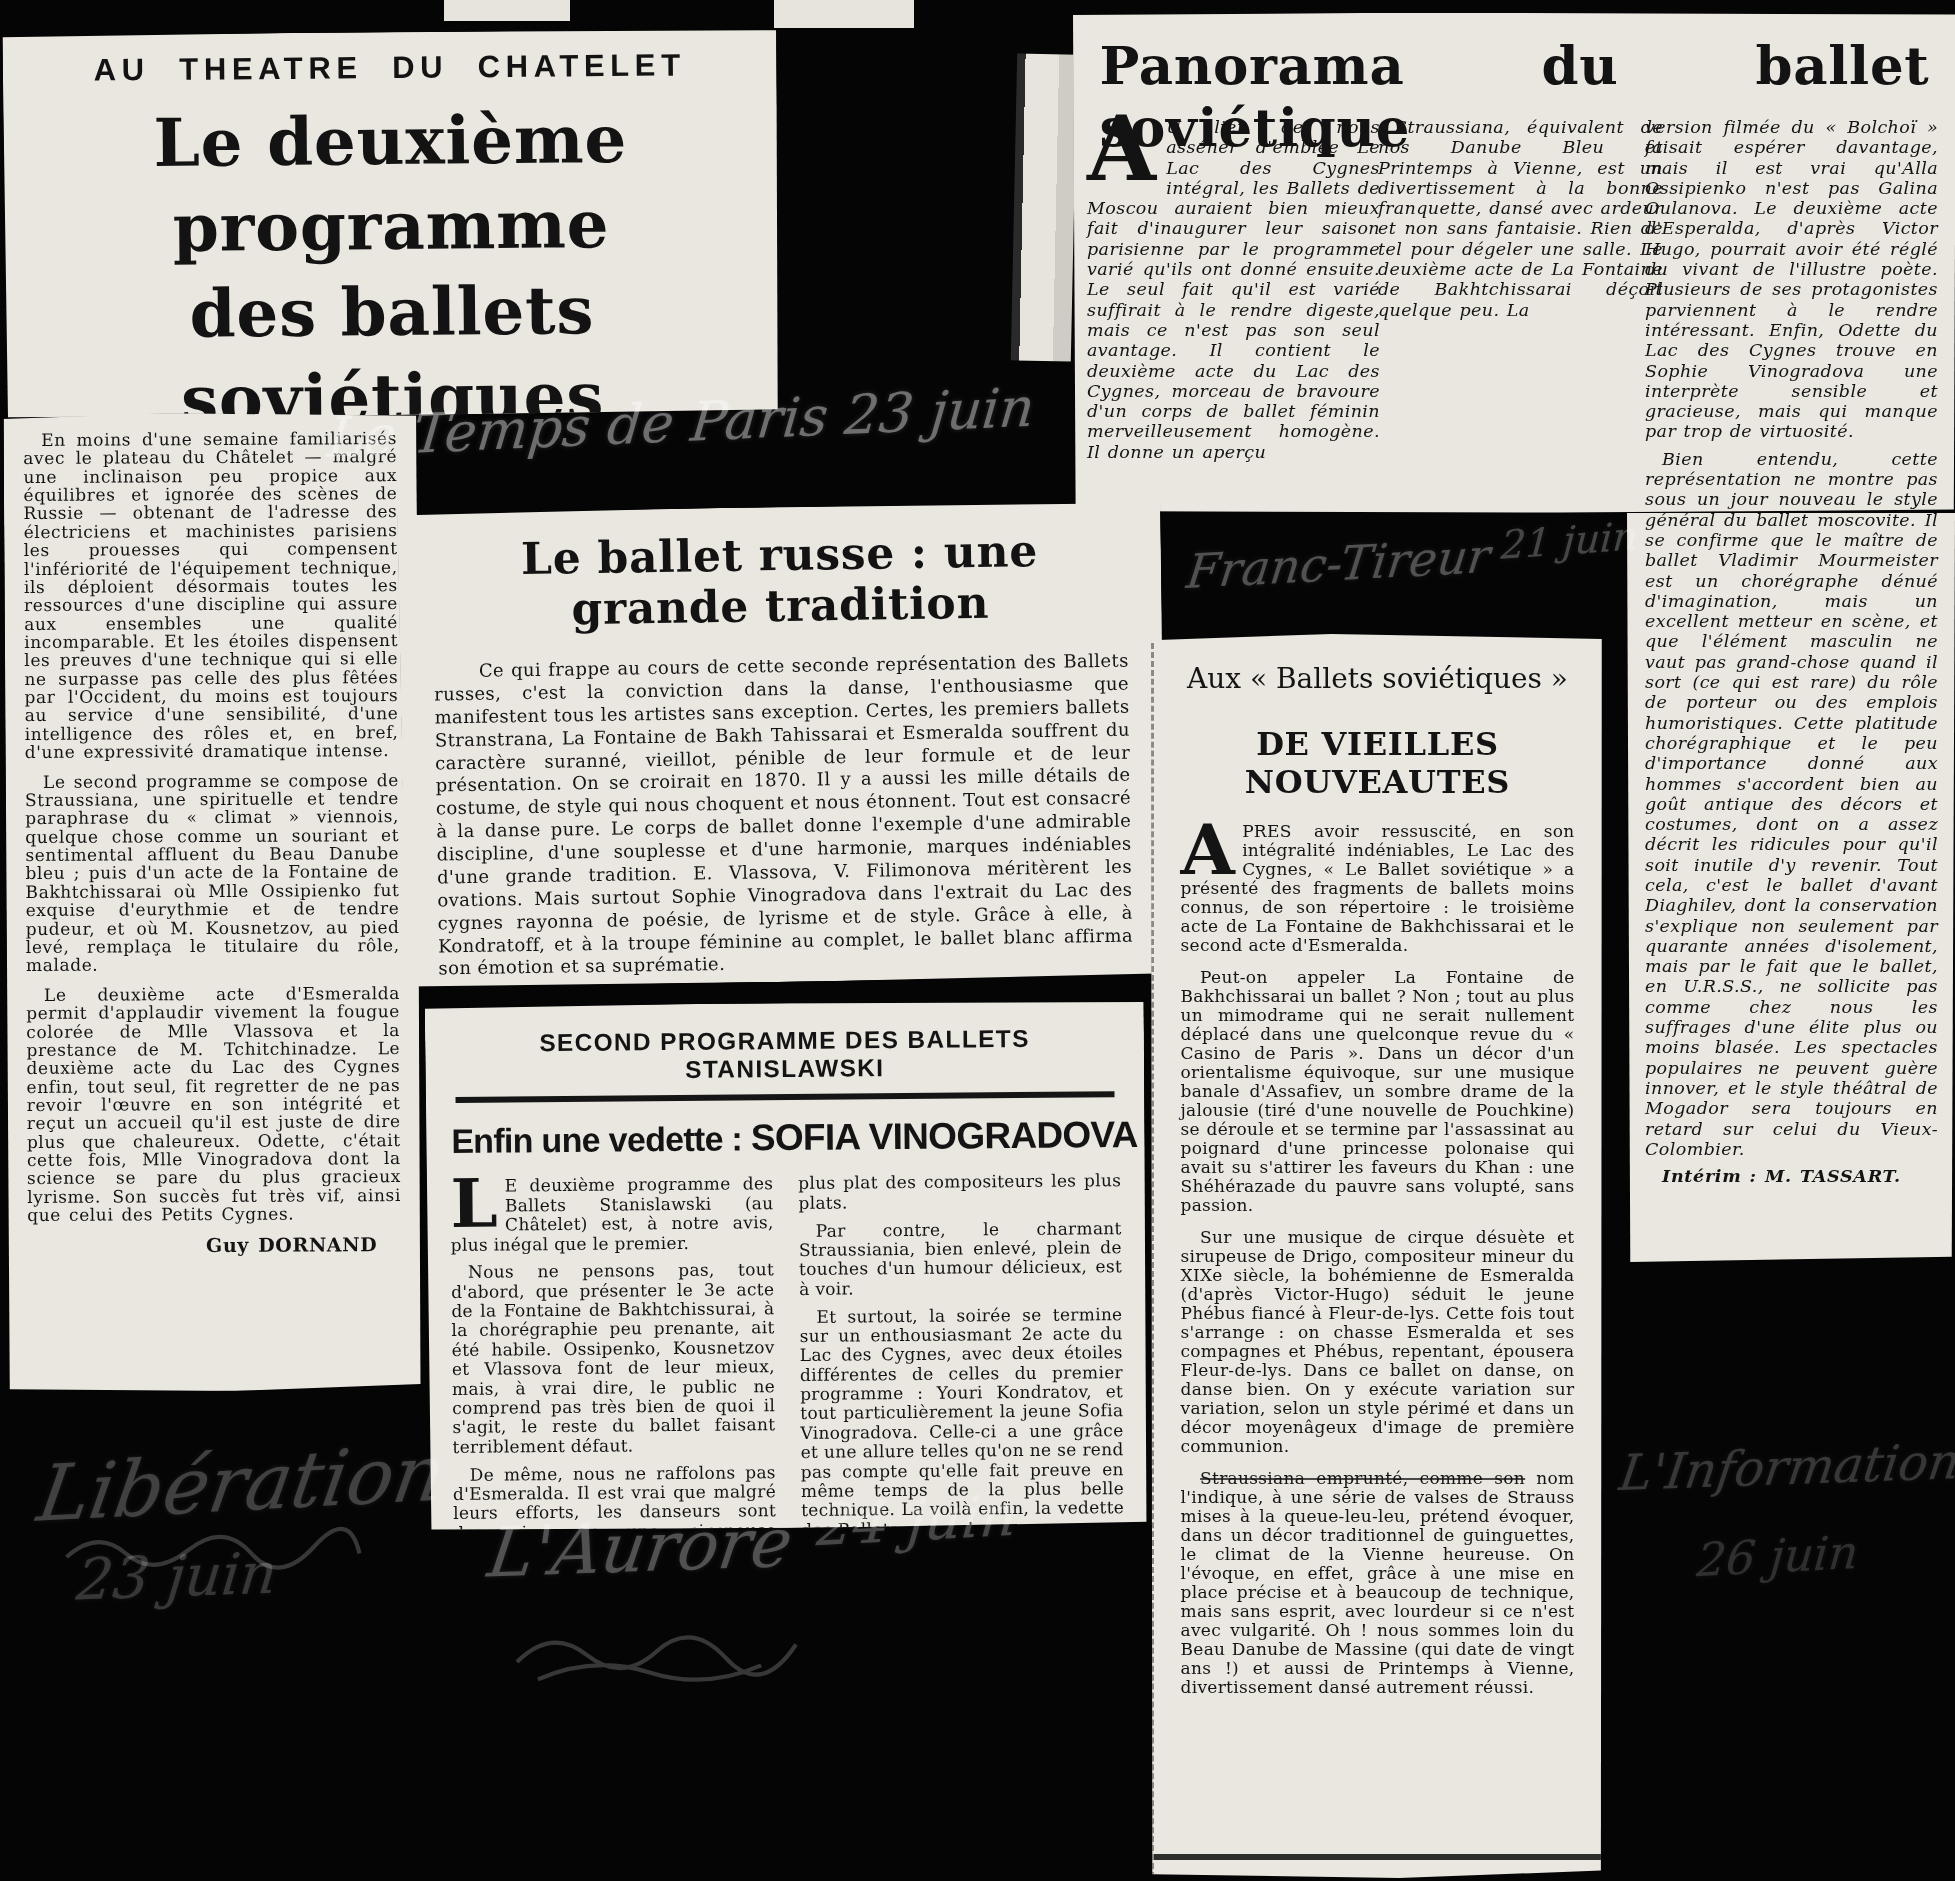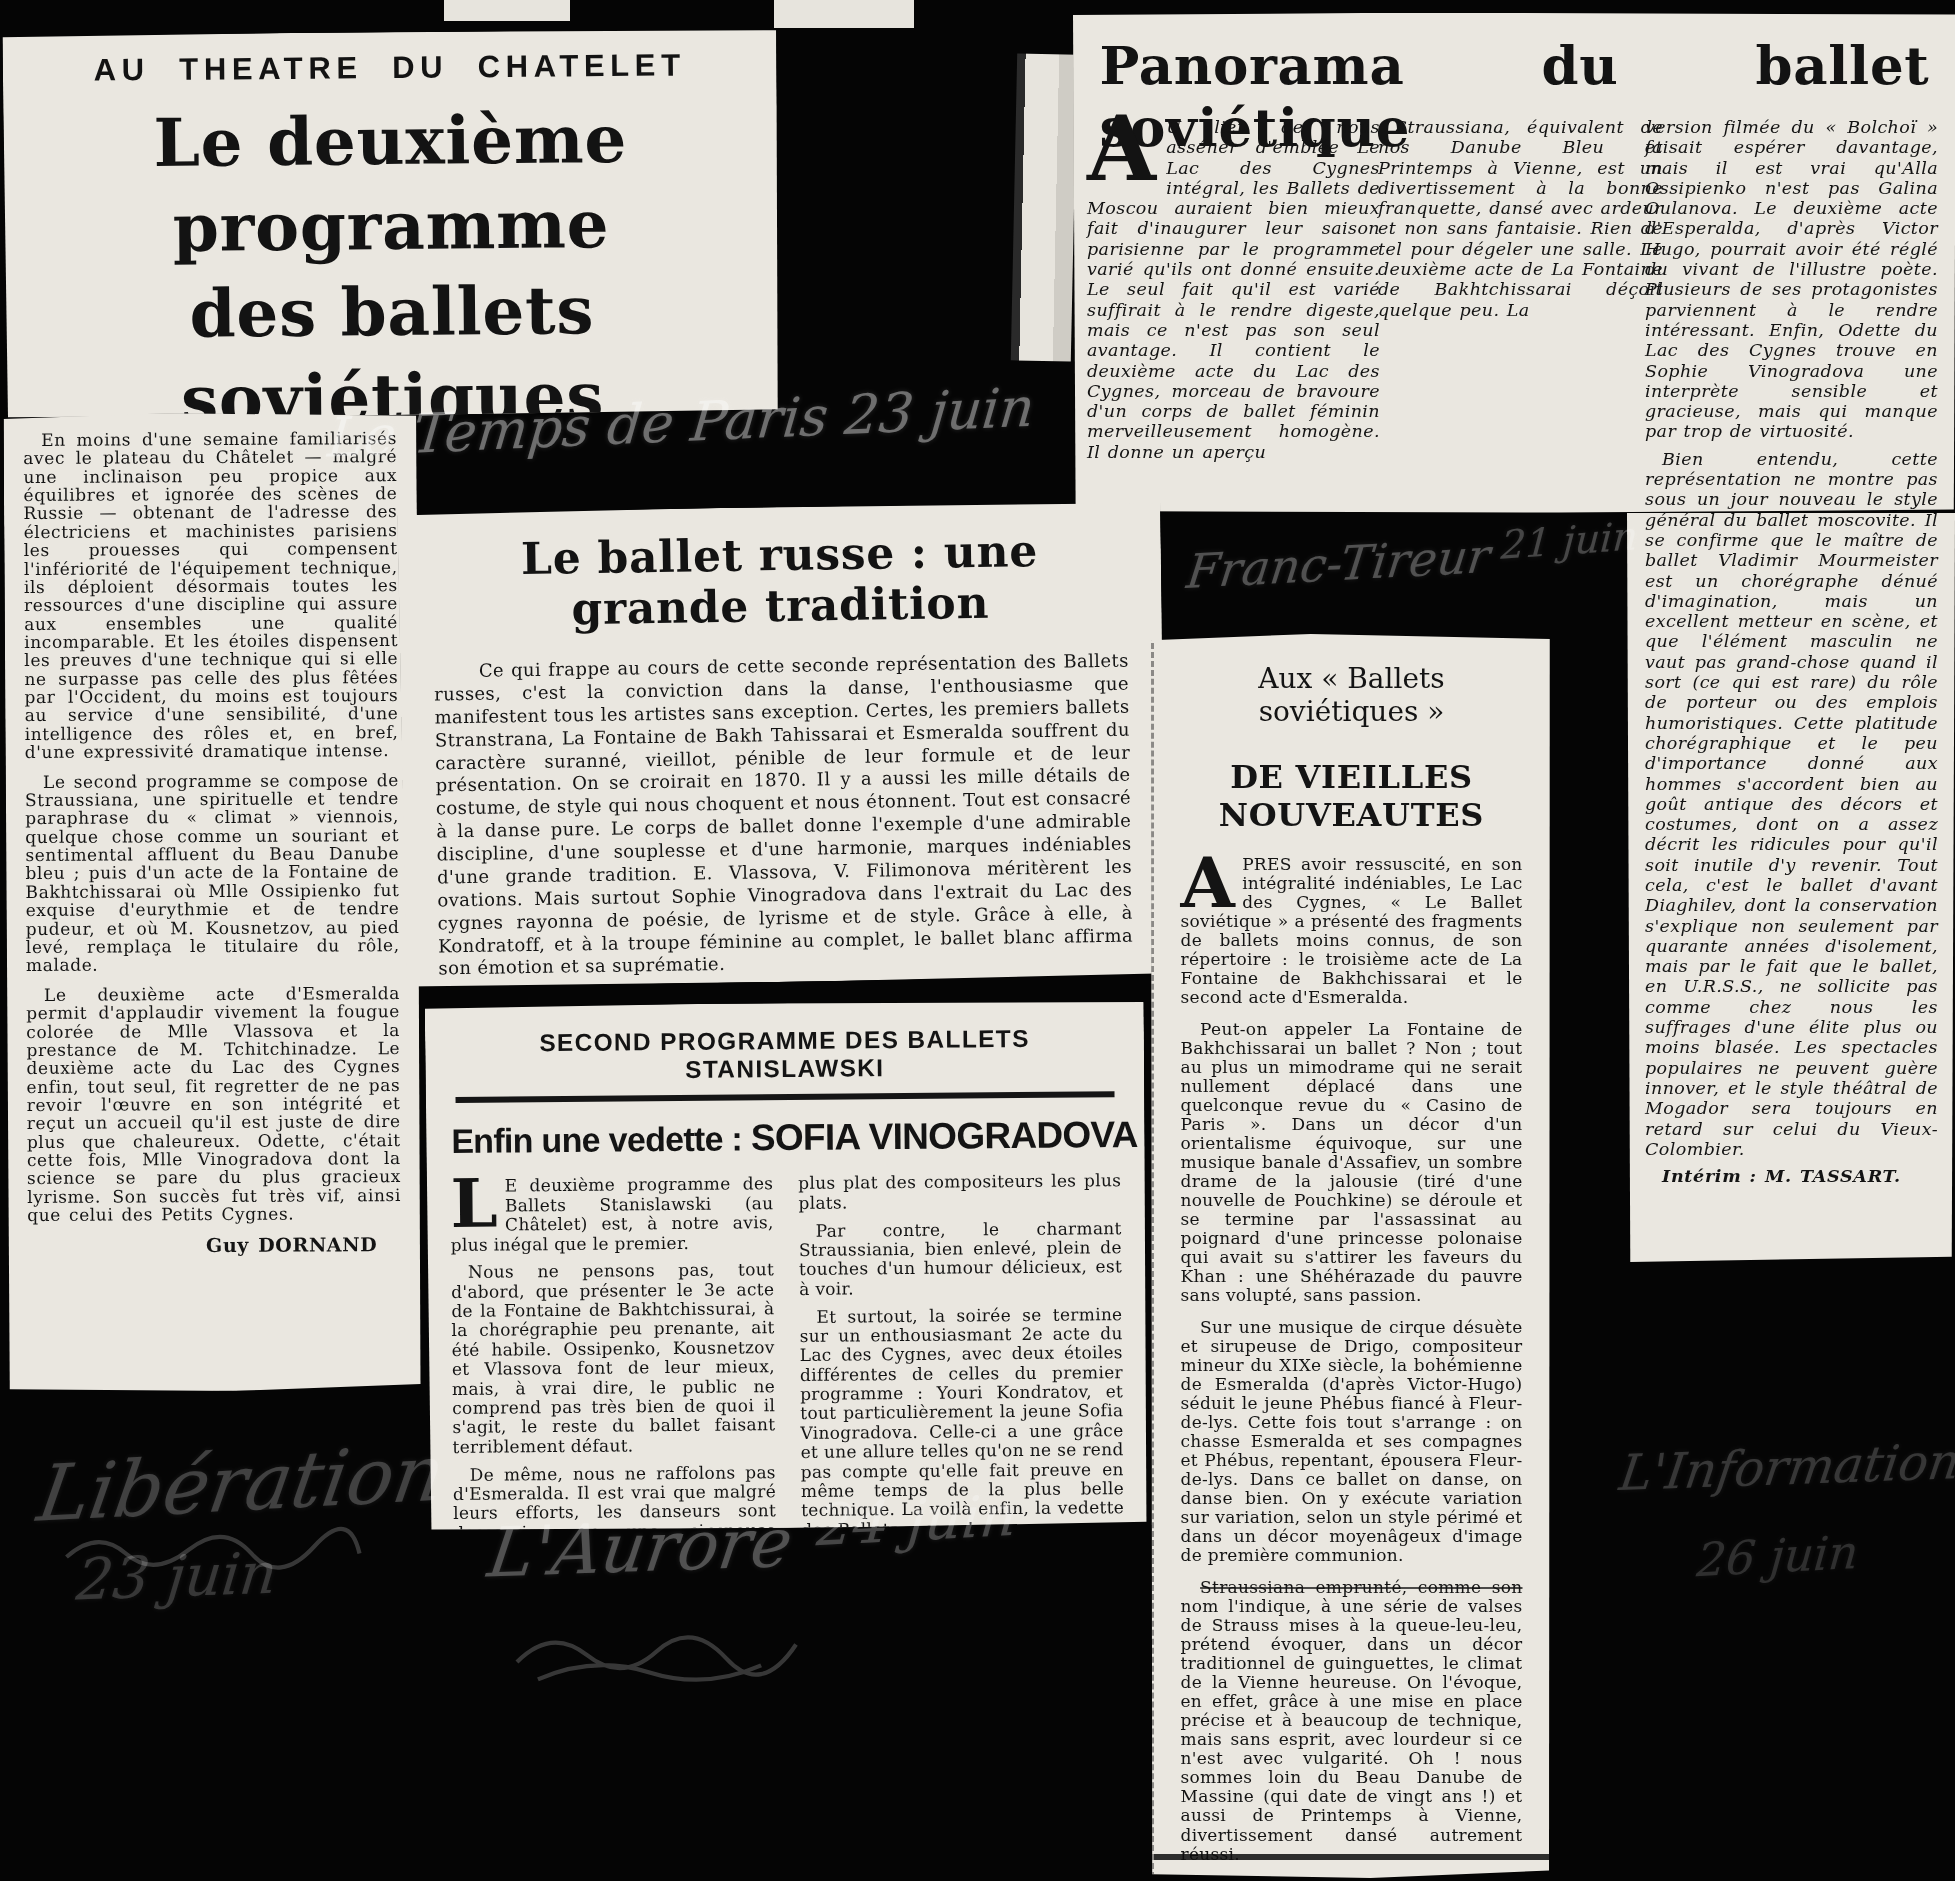--- a/index.html
+++ b/index.html
@@ -49,21 +49,21 @@
   .sofia-rule{height:6.3px;background:#151515;margin:11.2px 5.6px 17px 5.6px;}
   .sofia-head{white-space:nowrap;font-family:"Liberation Sans",sans-serif;font-weight:700;
     font-size:34px;letter-spacing:-0.7px;margin:0 0 15.4px 1.4px;}
   .sofia-head .star{font-size:37px;}
   .sofia-cols{column-count:2;column-gap:25px;font-size:17px;line-height:1.14;
     letter-spacing:0.3px;text-align:justify;}
   .sofia-cols p{margin:0 0 8.4px 0;text-indent:17px;}
   .sofia-cols p.first{text-indent:0;}
   .sofia-cols .dropcap{font-size:67px;line-height:0.8;}
   
-  .nouv{left:1151px;top:634px;width:399px;height:1244px;padding:24px 26.5px;box-sizing:border-box;
+  .nouv{left:1151px;top:634px;width:451px;height:1244px;padding:24px 26.5px;box-sizing:border-box;
     border-left:3.5px dashed rgba(45,45,45,.5);border-right:1.4px solid rgba(45,45,45,.3);}
   .nouv-title{text-align:center;font-size:28px;margin-top:4.2px;}
   .nouv-sub{text-align:center;font-weight:700;font-size:32px;letter-spacing:0.7px;margin-top:30px;}
   .nouv-body{margin-top:21px;font-size:17px;line-height:1.12;letter-spacing:0.3px;text-align:justify;}
   .nouv-body p{margin:0 0 12.6px 0;text-indent:19.6px;}
   .nouv-body p.first{text-indent:0;}
   .nouv-body .dropcap{font-size:70px;line-height:0.8;}
   .struck{text-decoration:line-through;text-decoration-thickness:2.1px;text-decoration-color:rgba(20,20,20,.75);}
   .nouv-bottomline{position:absolute;left:0;bottom:18px;width:100%;height:6.3px;background:#0d0d0d;opacity:.85;}
   

